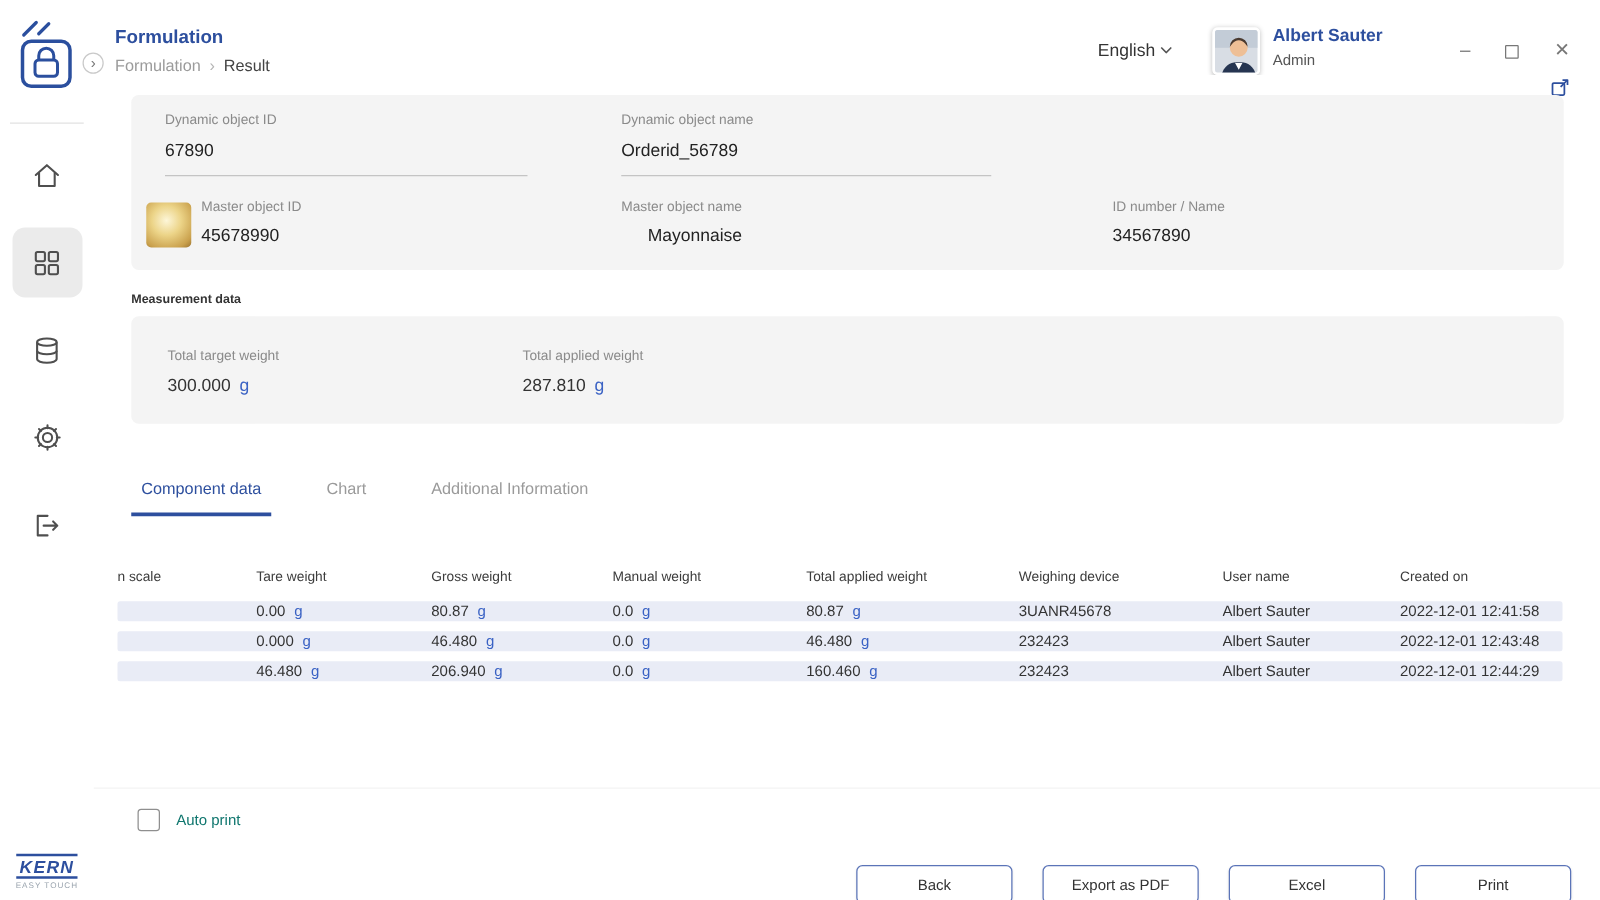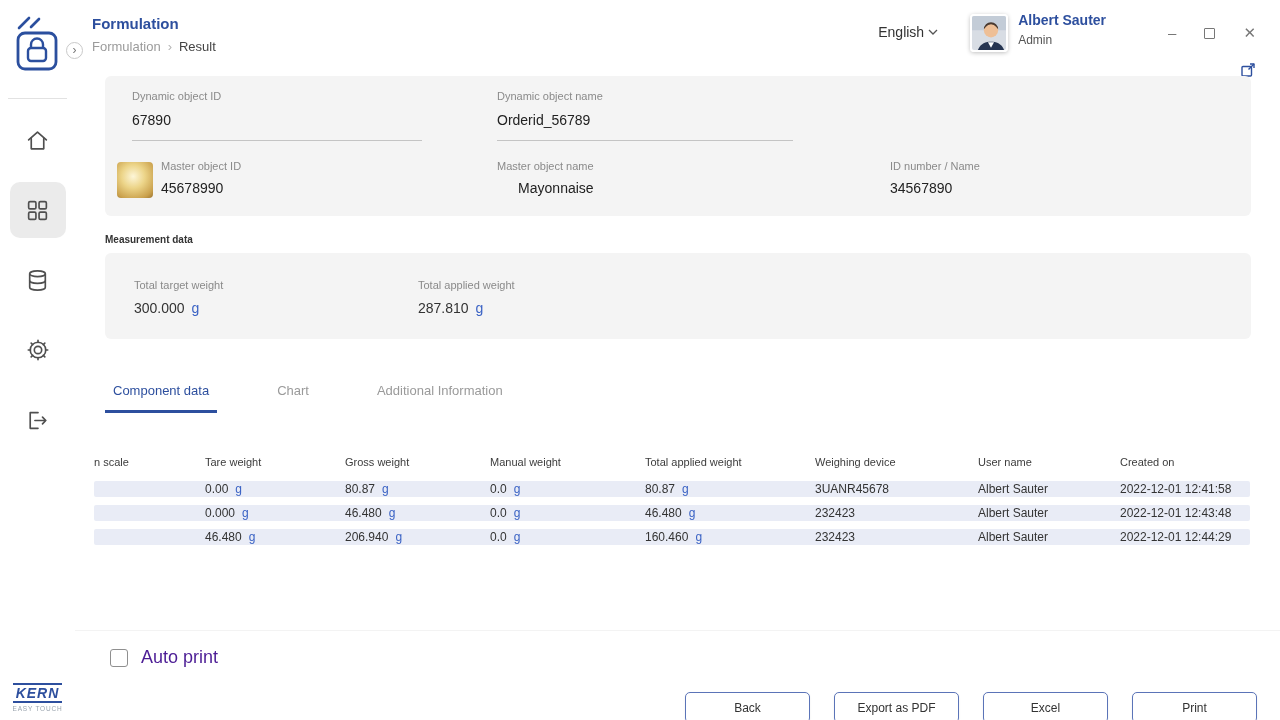--- a/index.html
+++ b/index.html
@@ -17,21 +17,21 @@
   .nav-item.active { background: #ebebeb; }
   .sidebar-bottom { position: absolute; bottom: 8px; left: 0; width: 75px; text-align: center; }
   .kern-word { display: inline-block; color: #2d4f9e; font-weight: bold; font-style: italic; font-size: 14px; letter-spacing: 1px; border-top: 2px solid #2d4f9e; border-bottom: 2px solid #2d4f9e; padding: 0 3px; }
   .kern-tag { font-size: 6.5px; color: #9aa4ae; letter-spacing: 0.8px; margin-top: 2px; }
 
   .collapse-btn { position: absolute; left: 66px; top: 42px; width: 17px; height: 17px; border-radius: 50%; border: 1px solid #c9c9c9; background: #fff; color: #777; font-size: 12px; line-height: 14px; text-align: center; cursor: pointer; z-index: 5; }
 
   
   .main { flex: 1; display: flex; flex-direction: column; }
 
-  .header { height: 60px; display: flex; align-items: center; padding-left: 17px; background: #fff; }
+  .header { height: 60px; display: flex; align-items: flex-end; padding-left: 17px; background: #fff; }
   .page-title { color: #2d4f9e; font-size: 15px; font-weight: bold; margin-top: 8px; }
   .breadcrumb { font-size: 13px; margin-top: 7px; color: #9b9b9b; }
   .breadcrumb .sep { margin: 0 7px; color: #b5b5b5; }
   .breadcrumb .current { color: #444; }
   .header-right { margin-left: auto; display: flex; align-items: flex-start; }
   .language { margin-top: 16px; font-size: 14px; color: #333; cursor: pointer; display: flex; align-items: center; gap: 4px; margin-right: 32px; }
   .avatar { width: 38px; height: 38px; border-radius: 4px; overflow: hidden; border: 2px solid #fff; box-shadow: 0 1px 4px rgba(0,0,0,.25); margin-top: 6px; cursor: pointer; flex-shrink: 0; }
   .user-block { margin-left: 10px; margin-top: 4px; cursor: pointer; }
   .user-name { color: #2d4f9e; font-size: 14px; font-weight: bold; }
   .user-role { color: #555; font-size: 12px; margin-top: 5px; }
@@ -49,34 +49,34 @@
   .abs { position: absolute; }
   .thumb { width: 36px; height: 36px; border-radius: 4px; background: radial-gradient(circle at 45% 40%, #fdf6d8 0%, #ecd488 40%, #caa14d 80%, #9c7430 100%); }
 
   .section-heading { margin: 18px 0 0 30px; font-size: 10px; font-weight: bold; color: #333; }
 
   .measure-card { margin: 8px 29px 0 30px; background: #f4f4f4; border-radius: 6px; height: 86px; display: flex; padding: 26px 0 0 29px; }
   .measure-field { width: 284px; }
   .measure-value { font-size: 14px; color: #333; margin-top: 9px; }
   .unit { color: #3a62c4; margin-left: 7px; }
 
-  .tabs { margin: 34px 29px 0 30px; display: flex; border-bottom: 1px solid transparent; gap: 16px; }
+  .tabs { margin: 34px 29px 0 30px; display: flex; border-bottom: 1px solid transparent; }
   .tab { padding: 10px 8px 12px; margin-right: 36px; font-size: 13px; color: #9a9a9a; cursor: pointer; border-bottom: 3px solid transparent; }
   .tab.active { color: #2d4f9e; border-bottom-color: #2d4f9e; }
 
   .table { margin: 42px 30px 0 19px; }
   .t-row { display: grid; grid-template-columns: 111px 140px 145px 155px 170px 163px 142px 130px; align-items: center; }
   .t-head { font-size: 11px; color: #3c3c3c; margin-bottom: 13px; }
   .t-data { background: #e9ecf6; height: 16px; margin-bottom: 8px; border-radius: 2px; font-size: 12px; color: #333; cursor: pointer; }
   .t-data .cell { white-space: nowrap; overflow: hidden; }
 
   .footer { height: 90px; background: #fff; position: relative; border-top: 1px solid #f3f3f3; }
   .autoprint { position: absolute; left: 35px; top: 16px; display: flex; align-items: center; }
   .checkbox { width: 18px; height: 18px; border: 1.5px solid #8f8f8f; border-radius: 3px; background: #fff; cursor: pointer; }
-  .autoprint-label { margin-left: 13px; font-size: 18px; color: #4c1d95; }
+  .autoprint-label { margin-left: 13px; font-size: 12px; color: #0f766e; }
   .btn-row { position: absolute; right: 23px; top: 61px; display: flex; gap: 24px; }
   .btn { width: 125px; height: 31px; border-radius: 5px; border: 1px solid #5b74b8; background: #fff; color: #333; font-size: 12px; font-family: "Liberation Sans", sans-serif; cursor: pointer; box-shadow: 0 1px 2px rgba(0,0,0,.08); }
   .btn.primary { background: #3a57a7; border-color: #3a57a7; color: #fff; }
 
   svg { display: block; }
 </style>
 </head>
 <body>
 
 <div class="app">

